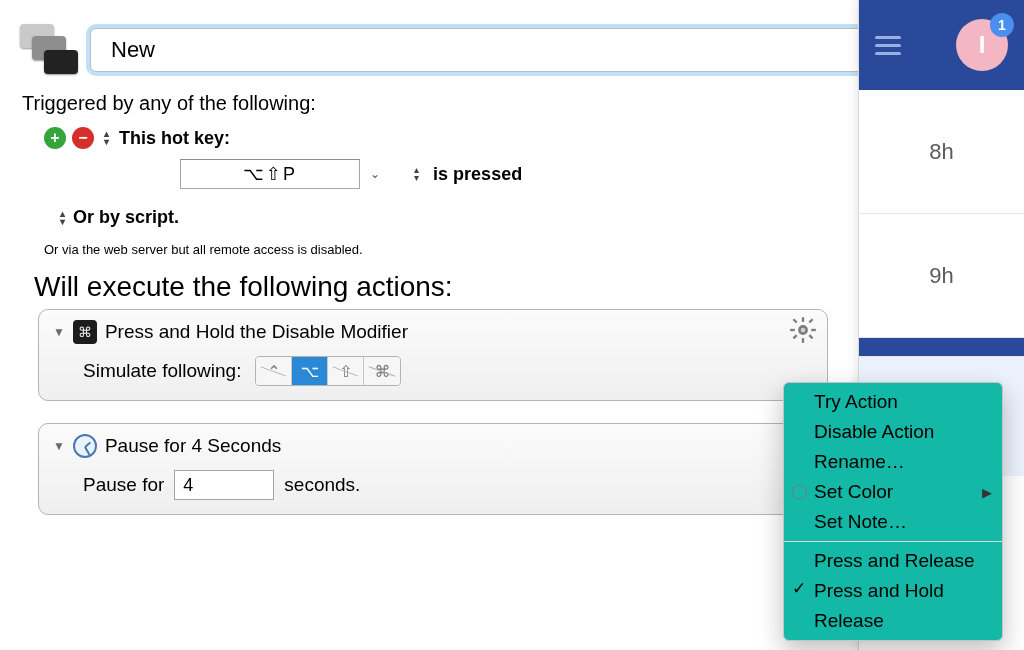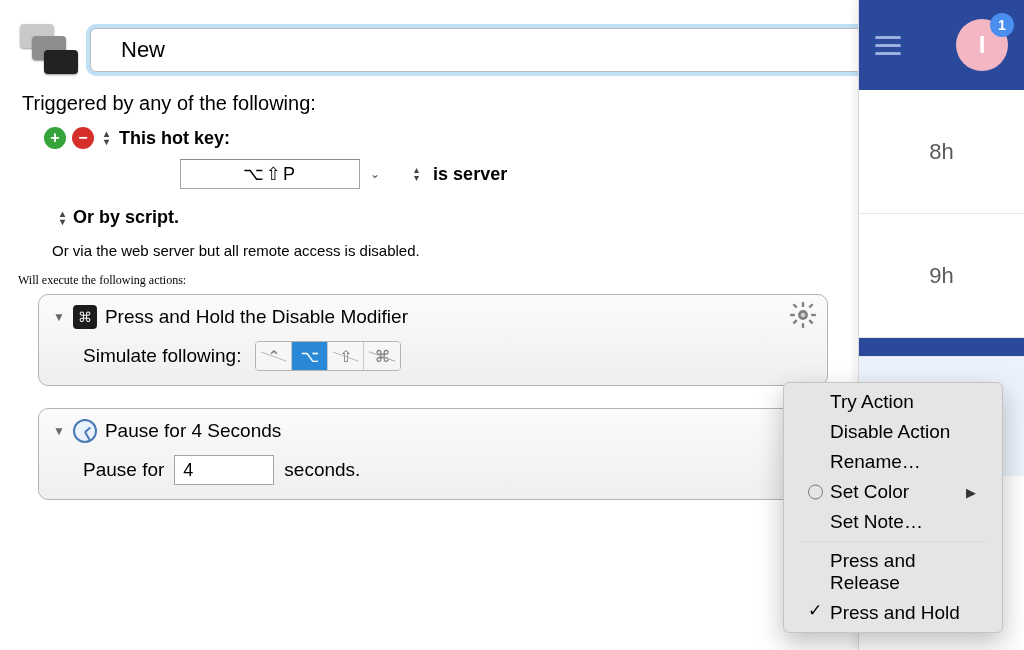--- a/index.html
+++ b/index.html
@@ -33,21 +33,21 @@
     box-shadow: 0 1px 2px rgba(0,0,0,.4);
   }
   .stack-icon .kb1 { left: 2px;  top: 4px;  background:#c9c9c9; }
   .stack-icon .kb2 { left: 14px; top: 16px; background:#8e8e8e; }
   .stack-icon .kb3 { left: 26px; top: 30px; background:#222; }
   .name-input {
     flex: 1;
     height: 44px;
     border: 1px solid #bcbcbc;
     border-radius: 6px;
-    padding: 4px 30px;
+    padding: 4px 20px;
     font-size: 22px;
     outline: none;
     box-shadow: 0 0 0 4px #bfe0f7;
   }
   .enabled-box {
     width: 56px; height: 56px;
     border: 2px solid #6e6e6e;
     border-radius: 10px;
     display:flex;align-items:center;justify-content:center;
     flex:none;
@@ -80,24 +80,24 @@
   }
   .hotkey-field {
     width: 180px; height: 30px;
     border:1px solid #a5a5a5; border-top-color:#8b8b8b;
     background:#fff;
     text-align:center; font-size:18px; letter-spacing:2px;
     display:flex;align-items:center;justify-content:center;
   }
   .dd-caret { font-size:12px; color:#555; }
   .script-row { padding: 18px 18px 0 56px; font-weight:700; display:flex;align-items:center;gap:4px;}
-  .remote-row { padding: 14px 18px 0 44px; font-size:15px;margin-left:8px; }
-
-  
-  .actions-label { padding: 14px 18px 0 18px; font-size:12px;font-family:Liberation Serif, serif; }
+  .remote-row { padding: 14px 18px 0 44px; font-size:13px; }
+
+  
+  .actions-label { padding: 14px 18px 0 34px; font-size:28px; }
   .action-card {
     margin: 6px 18px 0 38px;
     border:1px solid #b4b4b4;
     border-radius:10px;
     background:linear-gradient(#fbfbfb,#efefef);
     padding:10px 14px 14px 14px;
     width: 790px;
     position:relative;
   }
   .action-title-row { display:flex; align-items:center; gap:8px; font-size:19px;}
@@ -137,23 +137,23 @@
   .clock-icon::after{width:9px;height:2px;transform:rotate(60deg);}
   .pause-row{ display:flex;align-items:center;gap:10px; padding:12px 0 0 30px; font-size:19px;}
   .num-input{
     width:100px;height:30px;border:1px solid #a5a5a5;background:#fff;
     font-size:18px;text-align:left;padding:0 8px;
   }
 
   
   .context-menu{
     position:absolute; left:783px; top:382px; width:220px;
-    background:#e5e5e5; border:1px solid #c4c4c4; border-radius:6px;
+    background:#14b8a6; border:1px solid #c4c4c4; border-radius:6px;
     box-shadow:0 10px 26px rgba(0,0,0,.25);
-    padding:4px 16px;
+    padding:4px 0;
     z-index:50;
   }
   .context-menu .mi{
     padding:4px 14px 4px 30px; font-size:19px; display:flex;align-items:center;
     position:relative;
   }
   .context-menu .sep{ height:1px; background:#dcdcdc; margin:4px 0;}
   .context-menu .radio::before{
     content:""; position:absolute; left:8px; top:50%; transform:translateY(-50%);
     width:13px;height:13px;border:1.5px solid #7a7a7a;border-radius:50%;
@@ -230,21 +230,21 @@
 </div>
 
 <div class="hotkey-row">
   <div class="hotkey-field">⌥⇧P</div>
   <span class="dd-caret">⌄</span>
   <span style="width:10px"></span>
   <span class="stepper">
       <span>▴</span>
       <span>▾</span>
     </span>
-  <b>is server</b>
+  <b>is pressed</b>
 </div>
 
 <div class="script-row">
   <span class="stepper">
       <span>▴</span>
       <span>▾</span>
     </span>
   <span>Or by script.</span>
 </div>
 
@@ -300,20 +300,21 @@
 
 <div class="context-menu">
   <div class="mi">Try Action</div>
   <div class="mi">Disable Action</div>
   <div class="mi">Rename…</div>
   <div class="mi radio sub">Set Color</div>
   <div class="mi">Set Note…</div>
   <div class="sep"></div>
   <div class="mi">Press and Release</div>
   <div class="mi check">Press and Hold</div>
+  <div class="mi">Release</div>
 </div>
 
 <div class="right-strip">
   <div class="strip-header">
     <div class="burger">
       <span></span>
         <span></span>
         <span></span>
     </div>
     <div class="avatar">

